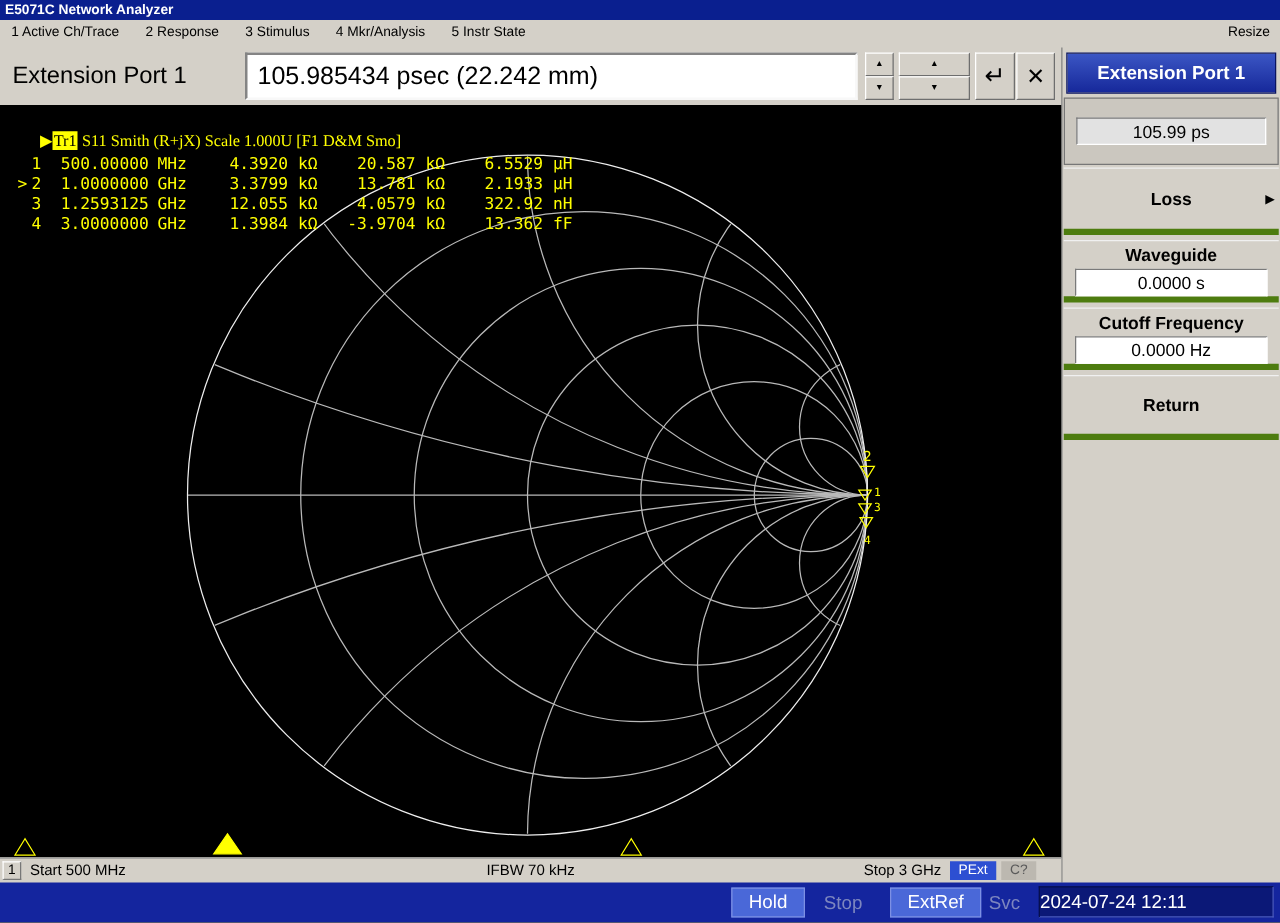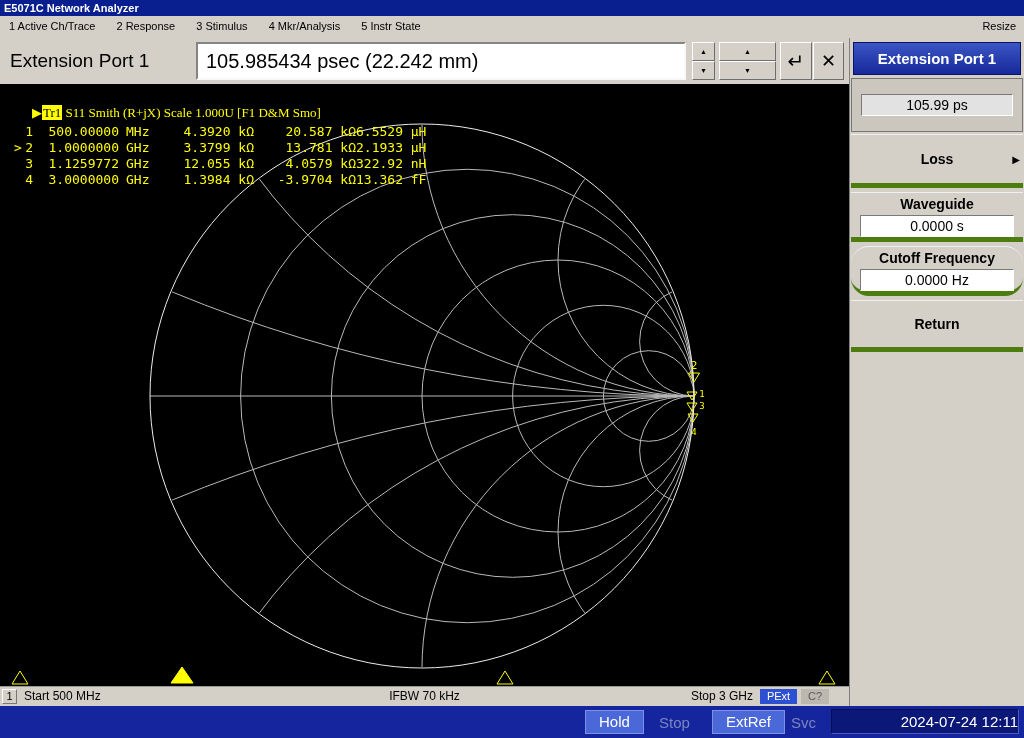--- a/index.html
+++ b/index.html
@@ -44,42 +44,42 @@
     display:flex; flex-direction:column; justify-content:center; cursor:default; }
   .softkey.active { background:#cbc7bf; border:1px solid #777; }
   .sk-label { font-size:14px; font-weight:bold; color:#000; text-align:center; line-height:26px; }
   .sk-value { margin:0 9px; height:22px; background:#fff; border:1px solid;
     border-color:#7a7a7a #ffffff #ffffff #7a7a7a; font-size:14px; color:#000;
     text-align:center; line-height:20px; }
   .sk-value.dim { background:#e2e2e2; }
   .k-coax   { top:40px;  height:54px; }
   .k-loss   { top:96px;  height:54px; position:absolute; }
   .k-wg     { top:154px; height:50px; }
-  .k-cutoff { top:208px; height:50px;border-radius:18px; }
+  .k-cutoff { top:208px; height:50px; }
   .k-return { top:262px; height:52px; }
   .loss-arrow { position:absolute; right:3px; top:50%; transform:translateY(-50%);
     font-size:10px; color:#000; }
 
   
   .chart { position:absolute; left:0; top:84px; width:849px; height:602px; background:#000; }
   .smith-svg { position:absolute; left:0; top:0; }
   .trace-header { position:absolute; left:19px; top:5px; font-family:Liberation Serif, serif;
     font-size:13px; color:#ffff00; white-space:pre; }
   .tr-arrow { color:#ffff00; }
   .tr1 { background:#ffff00; color:#000; padding:0 1px; }
   .mtable { position:absolute; left:14px; top:40px; font-family:"DejaVu Sans Mono",monospace;
     font-size:13px; color:#ffff00; line-height:16px; }
   .mrow { display:flex; white-space:pre; }
   .c-sel   { width:9px; }
   .c-num   { width:10px; text-align:right; }
   .c-freq  { width:86px;  text-align:right; }
   .c-funit { width:32px;  margin-left:7px; }
   .c-res   { width:96px;  text-align:right; }
   .c-react { width:102px; text-align:right; }
-  .c-eq    { width:102px; }
+  .c-eq    { width:102px; text-align:right; }
 
   
   .channelbar { position:absolute; left:0; top:686px; width:849px; height:20px;
     background:#d4d0c8; border-top:1px solid #9a9a9a; font-size:12px; color:#000; }
   .ch-num { position:absolute; left:2px; top:2px; width:15px; height:15px;
     background:#d4d0c8; border:1px solid; border-color:#fff #777 #777 #fff;
     text-align:center; line-height:13px; font-size:11px; }
   .ch-start { position:absolute; left:24px; line-height:18px; }
   .ch-ifbw  { position:absolute; left:0; width:100%; text-align:center; line-height:18px; }
   .ch-stop  { position:absolute; right:96px; line-height:18px; }
@@ -92,21 +92,21 @@
   .bottombar { position:absolute; left:0; top:706px; width:1024px; height:32px; background:#14259e; }
   .bb-btn { position:absolute; top:4px; height:24px; padding:0 13px; background:#4a68d8;
     border:1px solid #7d90e4; color:#fff; font-size:15px; line-height:22px; cursor:default; }
   .bb-hold   { left:585px; }
   .bb-extref { left:712px; }
   .bb-dim { position:absolute; top:4px; line-height:25px; color:#7d86bf; font-size:15px; }
   .bb-stop { left:659px; }
   .bb-svc  { left:791px; }
   .bb-datetime { position:absolute; right:5px; top:3px; width:188px; height:25px;
     background:#0b1877; border:1px solid; border-color:#060f4e #4a5ac0 #4a5ac0 #060f4e;
-    color:#fff; font-size:15px; text-align:right; line-height:23px; }
+    color:#fff; font-size:15px; text-align:left; line-height:23px; }
 </style>
 </head>
 <body>
 
 <div class="titlebar">
   <span>E5071C Network Analyzer</span>
 </div>
 
 <div class="menubar">
   <span class="mitem">1 Active Ch/Trace</span>
@@ -225,21 +225,21 @@
       <span class="c-num">2</span>
       <span class="c-freq">1.0000000</span>
       <span class="c-funit">GHz</span>
       <span class="c-res">3.3799 kΩ</span>
       <span class="c-react">13.781 kΩ</span>
       <span class="c-eq">2.1933 µH</span>
     </div>
     <div class="mrow">
       <span class="c-sel"></span>
       <span class="c-num">3</span>
-      <span class="c-freq">1.1259772</span>
+      <span class="c-freq">1.2593125</span>
       <span class="c-funit">GHz</span>
       <span class="c-res">12.055 kΩ</span>
       <span class="c-react">4.0579 kΩ</span>
       <span class="c-eq">322.92 nH</span>
     </div>
     <div class="mrow">
       <span class="c-sel"></span>
       <span class="c-num">4</span>
       <span class="c-freq">3.0000000</span>
       <span class="c-funit">GHz</span>

